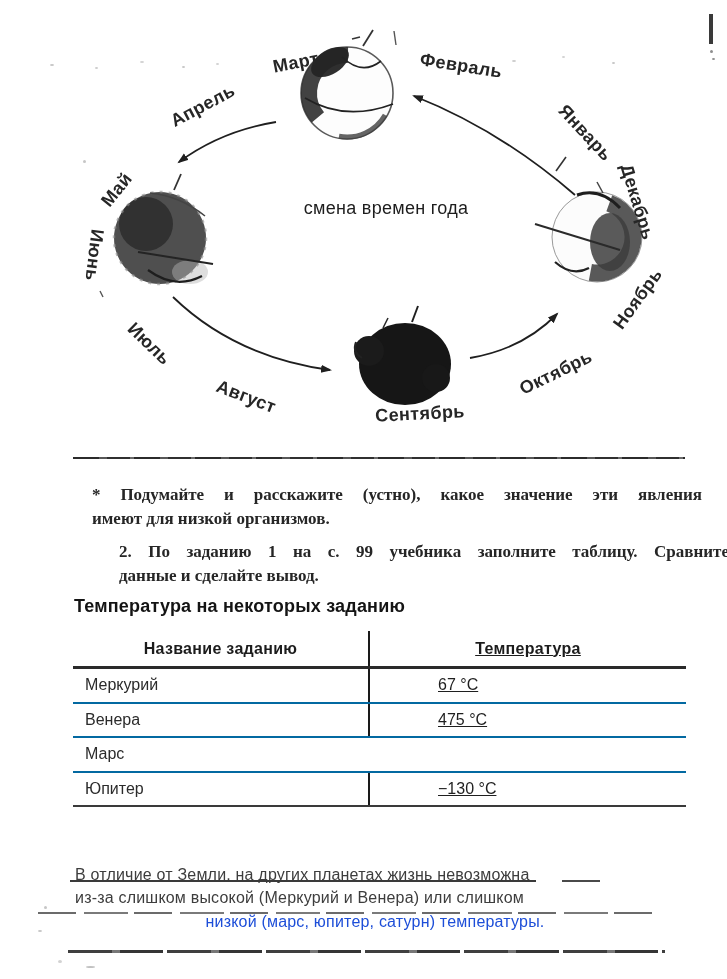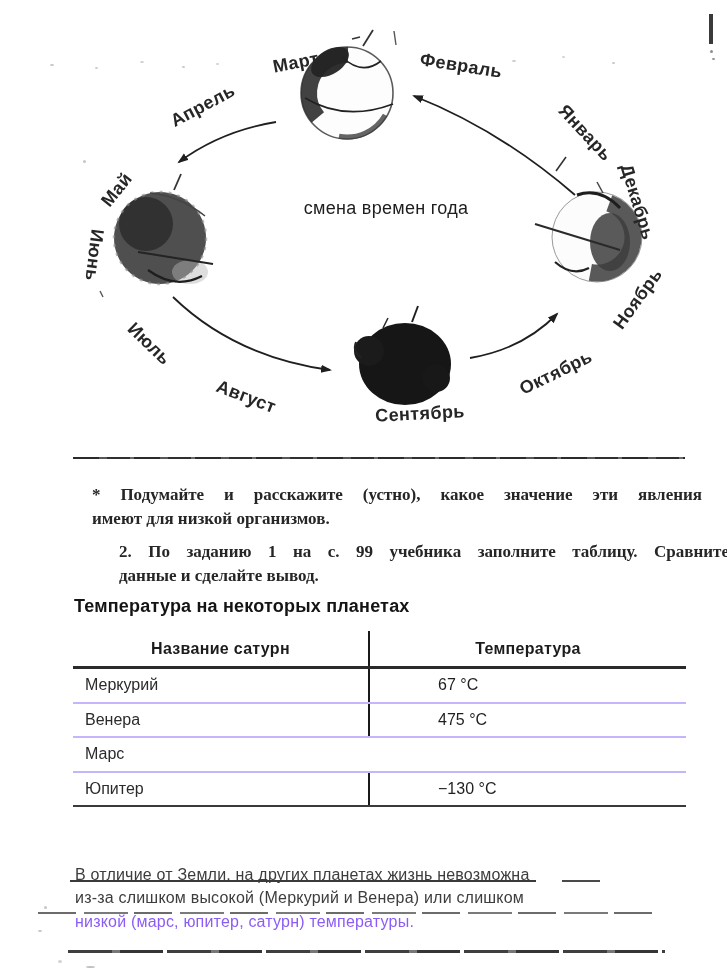--- a/index.html
+++ b/index.html
@@ -53,34 +53,34 @@
   
   .table-title{
     position:absolute;left:74px;top:596px;
     font-size:18px;font-weight:700;color:#141414;letter-spacing:.2px;
   }
   .ptable{position:absolute;left:73px;top:631px;width:613px;font-size:16px;}
   .pt-header{display:flex;height:35px;border-bottom:3px solid #2a2a2a;}
   .pt-hcell{display:flex;align-items:center;justify-content:center;
     font-weight:700;color:#1c1c1c;letter-spacing:.3px;}
   .cell-name{width:295px;}
-  .cell-temp{flex:1;border-left:2.5px solid #1a1a1a;}
-  .pt-row{display:flex;height:32.5px;border-bottom:2px solid #c4b5fd;}
+  .cell-temp{flex:1;border-left:2.5px solid #1a1a1a;text-decoration:underline;}
+  .pt-row{display:flex;height:32.5px;border-bottom:2px solid #0369a1;}
   .pt-row:last-child{border-bottom:2px solid #3a3a3a;}
   .pt-cell{display:flex;align-items:center;color:#2b2b2b;}
   .pt-cell.cell-name{padding-left:12px;width:283px;}
   .pt-cell.cell-temp{padding-left:68px;color:#1f1f1f;}
   
   .answer-line{
     position:absolute;left:75px;width:600px;white-space:nowrap;
     font-size:16px;color:#3d3d3d;letter-spacing:.2px;
   }
   .ans-1{top:866px;}
   .ans-2{top:889px;}
-  .ans-3{top:913px;color:#8b5cf6;}
+  .ans-3{top:913px;color:#1d4ed8;text-align:center;}
   .rule{position:absolute;height:2px;}
   .rule-a{left:70px;top:880px;width:466px;background:#3a3a3a;}
   .rule-a2{left:562px;top:880px;width:38px;background:#4a4a4a;}
   .rule-b{left:38px;top:912px;width:622px;
     background:repeating-linear-gradient(90deg,#6b6b6b 0 38px,transparent 38px 46px,#7a7a7a 46px 90px,transparent 90px 96px);}
   .rule-c{left:68px;top:950px;width:597px;height:3px;
     background:repeating-linear-gradient(90deg,#3f3f3f 0 44px,#777 44px 52px,#353535 52px 95px,transparent 95px 99px);}
 </style>
 </head>
 <body>
@@ -185,25 +185,25 @@
   <div class="serif-par par-note">
     <div class="jline">* Подумайте и расскажите (устно), какое значение эти явления</div>
     <div>имеют для низкой организмов.</div>
   </div>
 
   <div class="serif-par par-task">
     <div class="jline">2. По заданию 1 на с. 99 учебника заполните таблицу. Сравните</div>
     <div>данные и сделайте вывод.</div>
   </div>
 
-  <div class="table-title">Температура на некоторых планетах</div>
+  <div class="table-title">Температура на некоторых заданию</div>
 
   <div class="ptable">
     <div class="pt-header">
-      <div class="pt-hcell cell-name">Название сатурн</div>
+      <div class="pt-hcell cell-name">Название заданию</div>
       <div class="pt-hcell cell-temp">Температура</div>
     </div>
     <div class="pt-row">
       <div class="pt-cell cell-name">Меркурий</div>
       <div class="pt-cell cell-temp">67 °C</div>
     </div>
     <div class="pt-row">
       <div class="pt-cell cell-name">Венера</div>
       <div class="pt-cell cell-temp">475 °C</div>
     </div>

